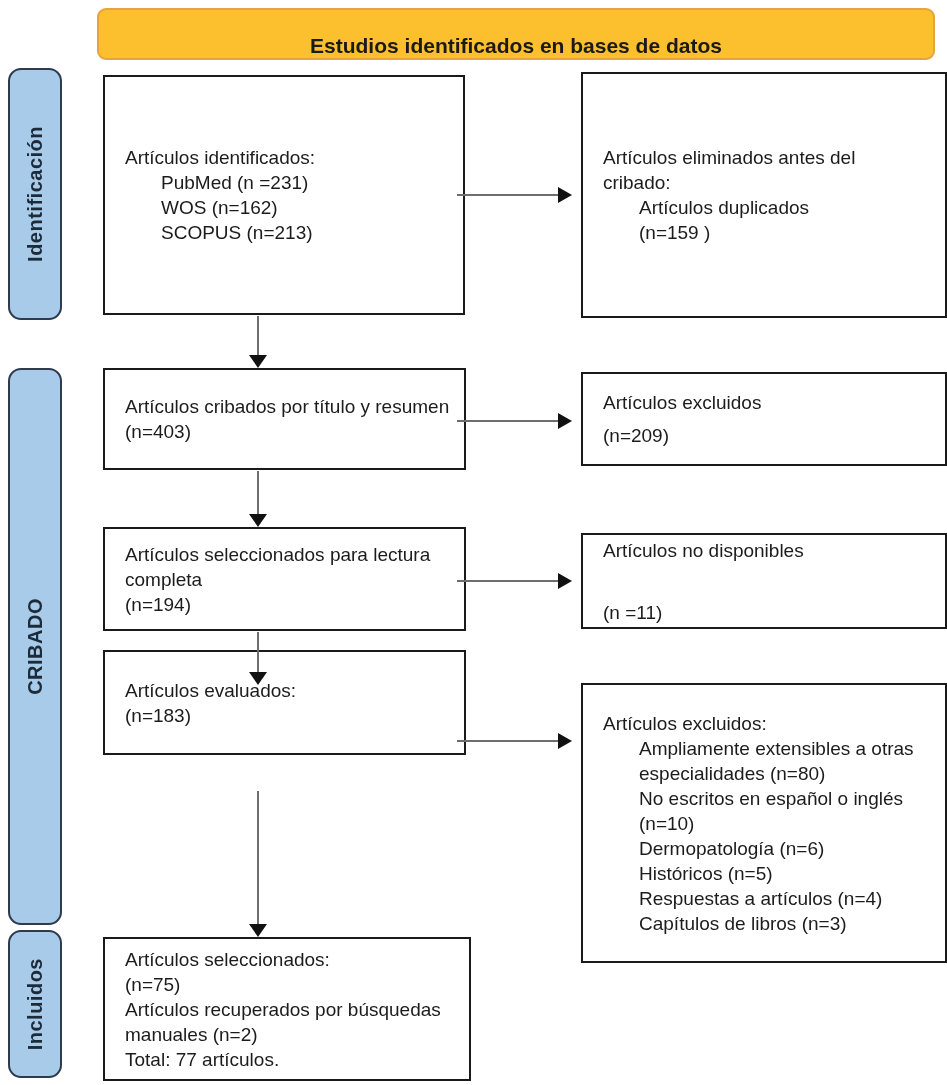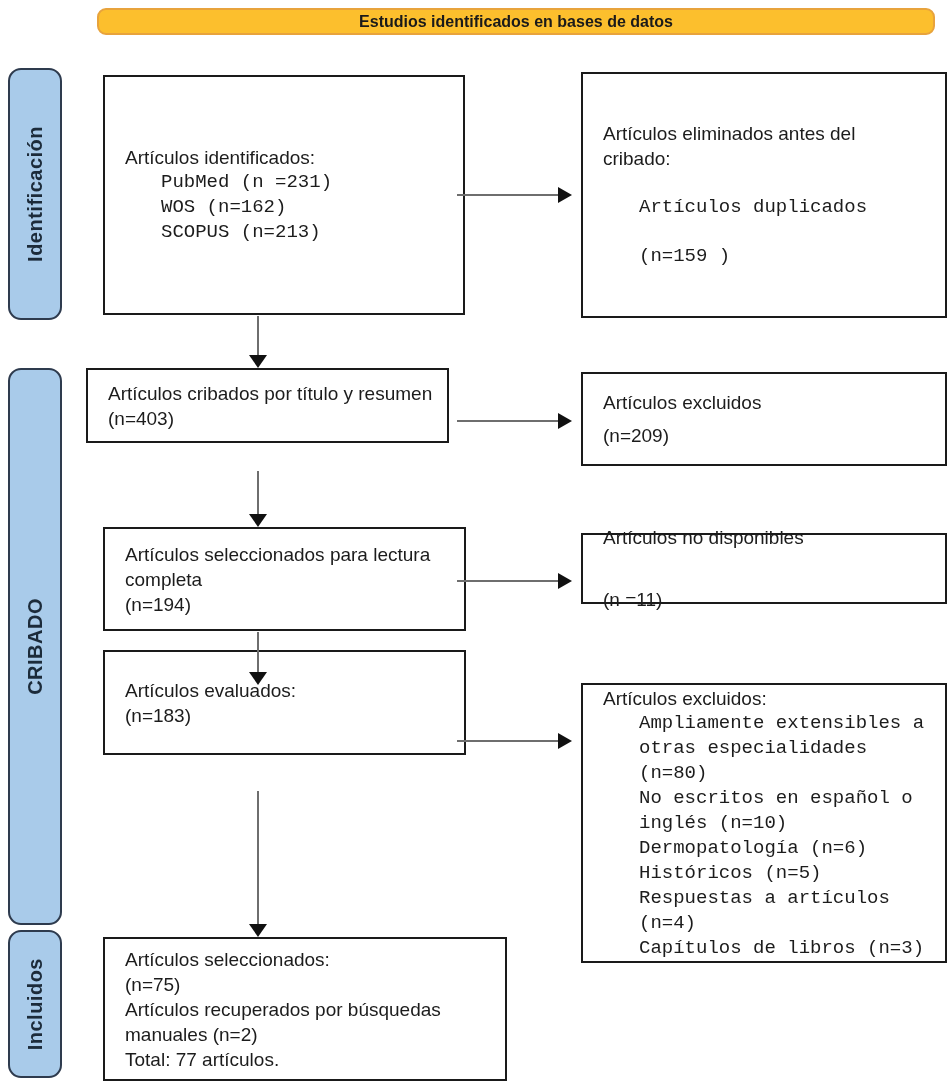--- a/index.html
+++ b/index.html
@@ -6,24 +6,24 @@
     --header-fill:#FCBF2D; --header-border:#E8A33C;
     --stage-fill:#A9CBEA; --stage-border:#2E3B4E;
     --box-border:#1A1A1A; --arrow-line:#6E6E6E; --arrow-head:#111111;
     --text:#1C1C1C;
   }
   html,body{margin:0;padding:0;background:#ffffff;}
   body{font-family:"Liberation Sans", sans-serif;color:var(--text);}
   .canvas{position:relative;width:947px;height:1085px;background:#ffffff;overflow:hidden;}
 
   .banner{
-    position:absolute;left:97px;top:8px;width:838px;height:27px;
+    position:absolute;left:97px;top:8px;width:838px;height:52px;
     background:var(--header-fill);border:2px solid var(--header-border);
-    border-radius:9px;display:flex;align-items:center;justify-content:center;
-    box-sizing:border-box;font-weight:bold;font-size:16px;color:#1a1a1a;
+    border-radius:9px;display:flex;align-items:flex-end;justify-content:center;
+    box-sizing:border-box;font-weight:bold;font-size:21px;color:#1a1a1a;
   }
 
   .stage{
     position:absolute;left:8px;width:54px;box-sizing:border-box;
     background:var(--stage-fill);border:2.5px solid var(--stage-border);
     border-radius:13px;display:flex;align-items:center;justify-content:center;
   }
   .stage .vlabel{
     writing-mode:vertical-rl;transform:rotate(180deg);
     font-weight:bold;font-size:20px;color:#1C2B3A;letter-spacing:.5px;white-space:nowrap;
@@ -32,31 +32,31 @@
   .stage-screening{top:368px;height:557px;}
   .stage-included{top:930px;height:148px;}
 
   .fbox{
     position:absolute;box-sizing:border-box;background:#ffffff;
     border:2.5px solid var(--box-border);
     display:flex;flex-direction:column;justify-content:center;
     padding:8px 14px 8px 20px;font-size:19px;line-height:25px;margin-left:8px;
   }
   .fbox .line{white-space:normal;}
-  .fbox .indent{padding-left:36px;font-family:Liberation Mono, monospace;}
+  .fbox .indent{padding-left:36px;}
 
   .box-identified{left:95px;top:75px;width:362px;height:240px;}
-  .box-removed{left:573px;top:72px;width:366px;height:246px;padding-right:18px;gap:24px;}
-  .box-screened{left:78px;top:368px;width:363px;height:75px;}
+  .box-removed{left:573px;top:72px;width:366px;height:246px;padding-right:18px;}
+  .box-screened{left:95px;top:368px;width:363px;height:102px;}
   .box-excluded-screening{left:573px;top:372px;width:366px;height:94px;gap:8px;}
   .box-fulltext{left:95px;top:527px;width:363px;height:104px;}
-  .box-notavailable{left:573px;top:533px;width:366px;height:71px;gap:37px;}
+  .box-notavailable{left:573px;top:533px;width:366px;height:96px;gap:37px;}
   .box-assessed{left:95px;top:650px;width:363px;height:105px;}
   .box-excluded-assessment{left:573px;top:683px;width:366px;height:280px;padding-right:7px;}
-  .box-included-final{left:95px;top:937px;width:404px;height:144px;}
+  .box-included-final{left:95px;top:937px;width:368px;height:144px;}
 
   .arrow-h{position:absolute;display:flex;align-items:center;height:16px;}
   .arrow-h .shaft{width:101px;height:2px;background:var(--arrow-line);}
   .arrow-h .head{width:0;height:0;border-left:14px solid var(--arrow-head);
     border-top:8px solid transparent;border-bottom:8px solid transparent;}
 
   .arrow-v{position:absolute;width:20px;display:flex;flex-direction:column;align-items:center;}
   .arrow-v .shaft{width:2px;flex:1;background:var(--arrow-line);}
   .arrow-v .head{width:0;height:0;border-top:13px solid var(--arrow-head);
     border-left:9px solid transparent;border-right:9px solid transparent;}

